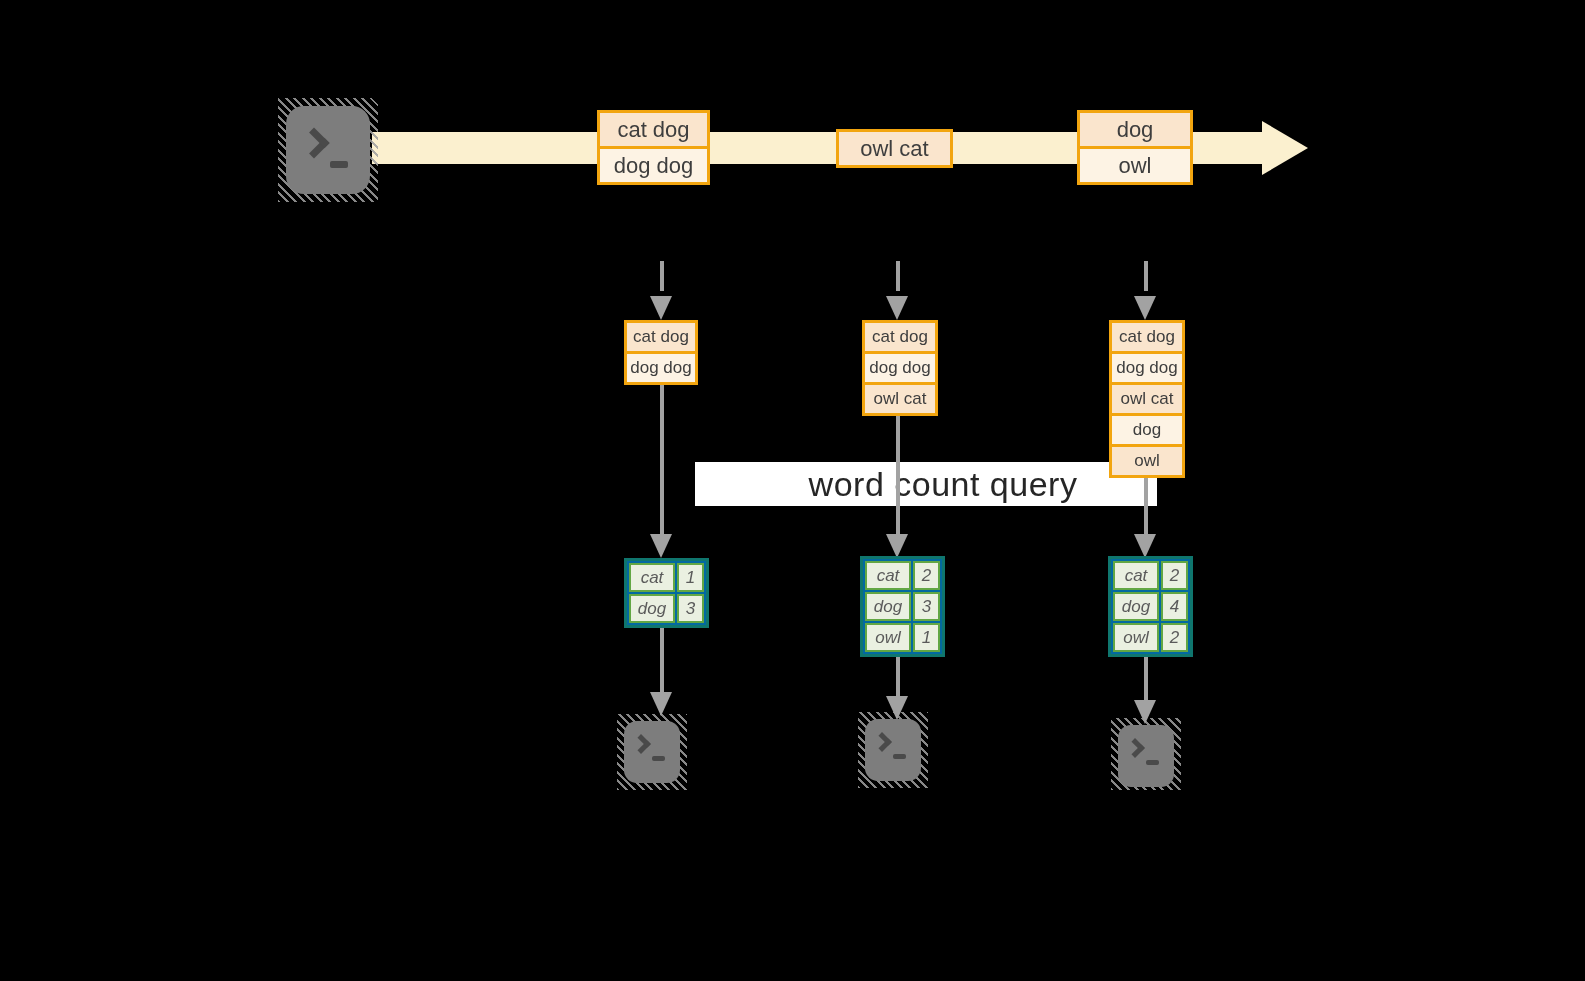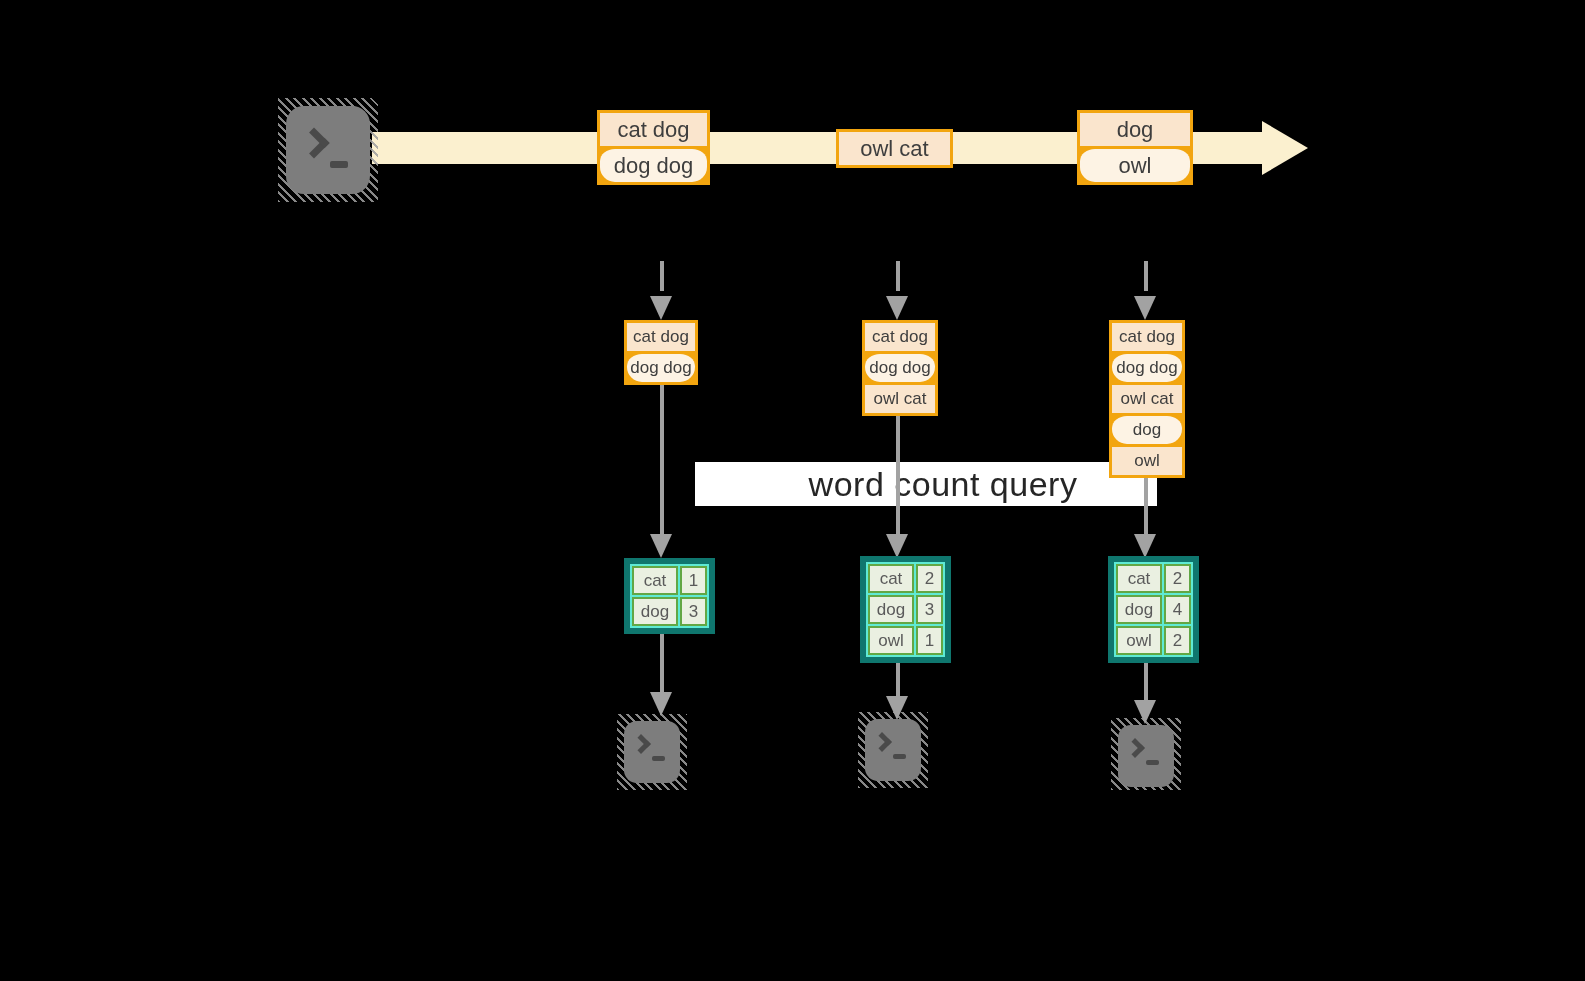--- a/index.html
+++ b/index.html
@@ -22,21 +22,21 @@
   
   .stream-bar{position:absolute;left:372px;top:132px;width:890px;height:32px;background:#FBF0CF;z-index:1;}
   .stream-head{position:absolute;left:1262px;top:121px;width:0;height:0;z-index:1;
     border-top:27px solid transparent;border-bottom:27px solid transparent;border-left:46px solid #FBF0CF;}
 
   
   .event{position:absolute;z-index:3;border:3px solid #F2A50F;box-sizing:border-box;background:#F2A50F;}
   .event .erow{height:33px;line-height:33px;text-align:center;font-size:22px;color:#3E3E3E;}
   .erow + .erow{border-top:3px solid #F2A50F;}
   .peach{background:#FAE5CD;}
-  .cream{background:#FDF3E4;border-radius:15px;}
+  .cream{background:#FDF3E4;}
   .e1{left:597px;top:110px;width:113px;}
   .e2{left:836px;top:129px;width:117px;}
   .e3{left:1077px;top:110px;width:116px;}
 
   
   .stack{position:absolute;z-index:3;border:3px solid #F2A50F;box-sizing:border-box;background:#F2A50F;}
   .stack .srow{height:28px;line-height:28px;text-align:center;font-size:17px;color:#3E3E3E;}
   .srow + .srow{border-top:3px solid #F2A50F;}
   .s1{left:624px;top:320px;width:74px;}
   .s2{left:862px;top:320px;width:76px;}
@@ -58,22 +58,22 @@
   
   .m1{left:660px;top:384px;height:150px;} .mh1{left:650px;top:534px;}
   .m2{left:896px;top:415px;height:119px;} .mh2{left:886px;top:534px;}
   .m3{left:1144px;top:477px;height:57px;} .mh3{left:1134px;top:534px;}
   
   .o1{left:660px;top:628px;height:64px;}  .oh1{left:650px;top:692px;}
   .o2{left:896px;top:657px;height:39px;}  .oh2{left:886px;top:696px;}
   .o3{left:1144px;top:657px;height:43px;} .oh3{left:1134px;top:700px;}
 
   
-  .ctable{position:absolute;z-index:3;border:6px solid #0f766e;border-collapse:separate;
-    border-spacing:2px;background:#5eead4;}
+  .ctable{position:absolute;z-index:3;border:3px solid #0f766e;border-collapse:separate;
+    border-spacing:2px;background:#0369a1;font-style:italic;}
   .ctable td{background:#EAF0E1;border:2px solid #62A744;text-align:center;
     font-size:17px;color:#5A5A5A;height:25px;padding:0;}
   .ctable .wcell{width:42px;}
   .ctable .vcell{width:23px;}
   .t1{left:624px;top:558px;}
   .t2{left:860px;top:556px;}
   .t3{left:1108px;top:556px;}
 
   
   .src{left:278px;top:98px;width:100px;height:104px;}

